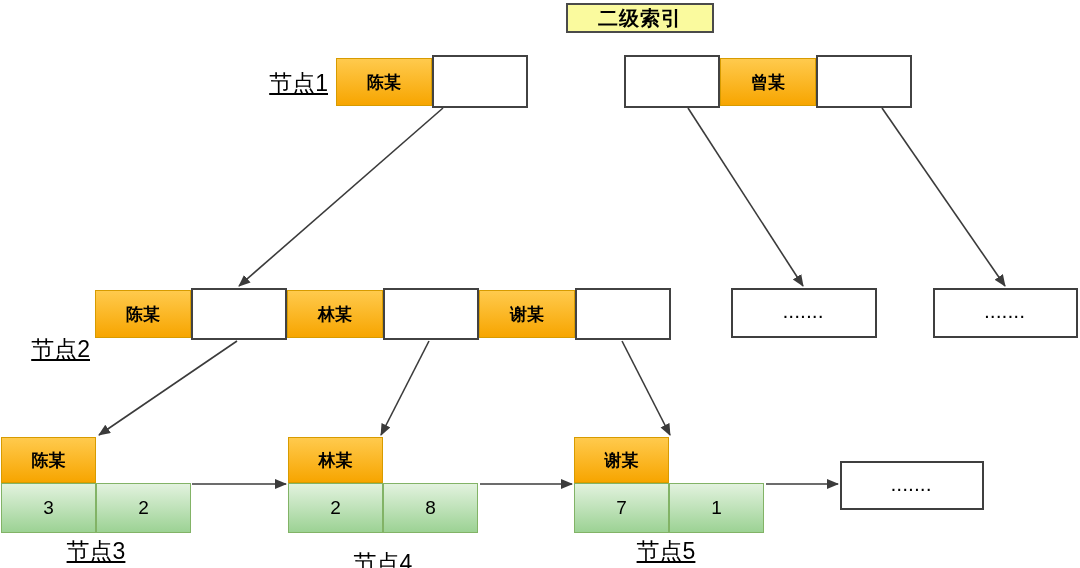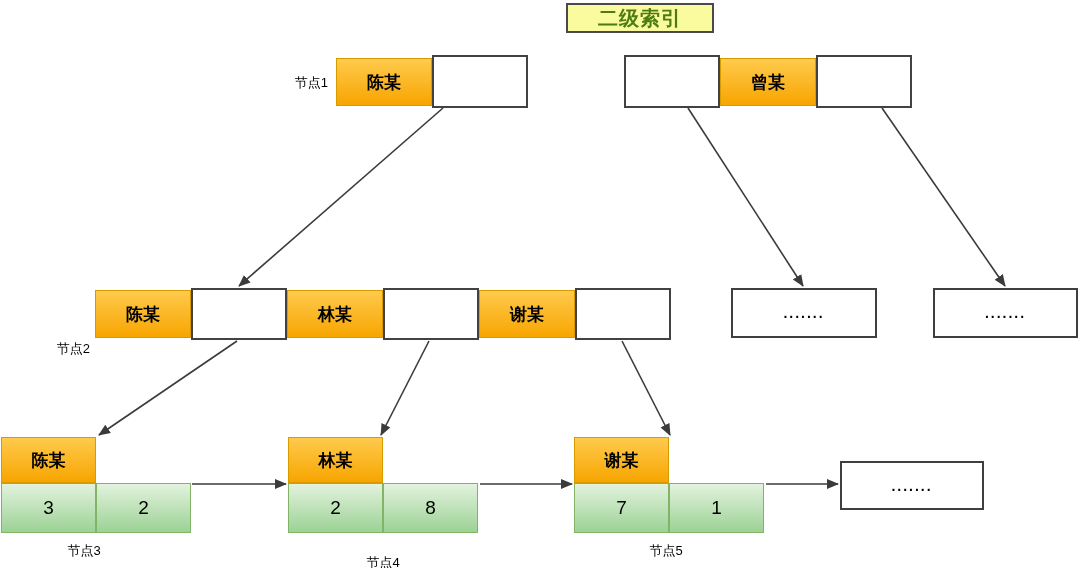--- a/index.html
+++ b/index.html
@@ -8,40 +8,40 @@
     --title-bg:#FAFA9E; --arrow:#3B3B3B;
   }
   html,body{margin:0;padding:0;}
   body{font-family:"Liberation Sans","DejaVu Sans",sans-serif;background:#fff;}
   .page{position:relative;width:1080px;height:568px;background:#fff;overflow:hidden;}
 
   .title{
     position:absolute;left:566px;top:3px;width:148px;height:30px;
     background:var(--title-bg);border:2px solid #4A4A4A;box-sizing:border-box;
     display:flex;align-items:center;justify-content:center;
-    font-size:20px;font-weight:bold;color:#4d7c0f;letter-spacing:1px;
+    font-size:20px;font-weight:bold;color:#000000;letter-spacing:1px;
   }
 
   .cell{position:absolute;box-sizing:border-box;display:flex;align-items:center;justify-content:center;}
   .k{
     background:linear-gradient(to bottom,var(--orange-top),var(--orange-bottom));
     border:1px solid var(--orange-border);
     font-size:17px;font-weight:600;color:#000;z-index:1;
   }
   .p{
     background:#fff;border:2px solid #424242;z-index:2;
   }
   .r1k{top:58px;height:48px;width:96px;}
   .r1p{top:55px;height:53px;width:96px;}
   .r2k{top:290px;height:48px;width:96px;}
   .r2p{top:288px;height:52px;width:96px;}
 
   .lbl{
-    position:absolute;font-size:13px;color:#000;font-weight:500;
-    display:flex;align-items:center;
+    position:absolute;font-size:23px;color:#000;font-weight:500;
+    display:flex;align-items:center;text-decoration:underline;
   }
   .lbl.right{justify-content:flex-end;}
   .lbl.center{justify-content:center;}
 
   .dots{
     position:absolute;background:#fff;border:2px solid #3F3F3F;box-sizing:border-box;
     display:flex;align-items:center;justify-content:center;
     font-size:14px;font-weight:bold;letter-spacing:2px;color:#000;z-index:2;
   }
 
@@ -90,21 +90,21 @@
 
   <div class="leaf" style="left:1px;">
     <div class="row">
       <div class="key">陈某</div>
     </div>
     <div class="row">
       <div class="val">3</div>
       <div class="val">2</div>
     </div>
   </div>
-  <div class="lbl center" style="left:34px;top:539px;width:100px;height:24px;">节点3</div>
+  <div class="lbl center" style="left:46px;top:539px;width:100px;height:24px;">节点3</div>
 
   <div class="leaf" style="left:288px;">
     <div class="row">
       <div class="key">林某</div>
     </div>
     <div class="row">
       <div class="val">2</div>
       <div class="val">8</div>
     </div>
   </div>

